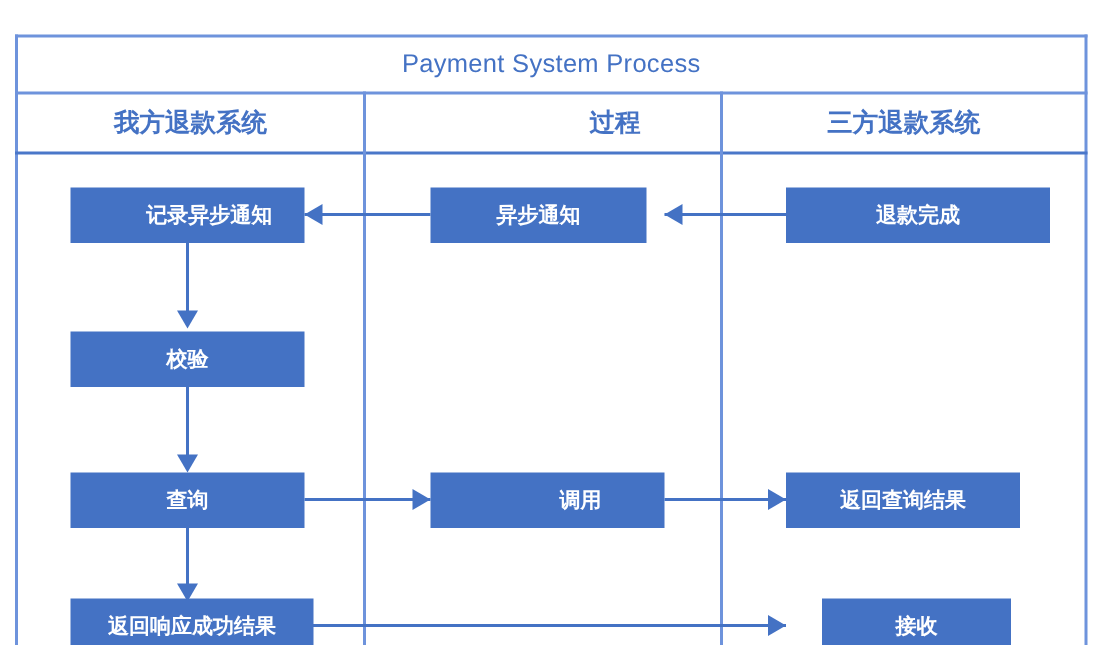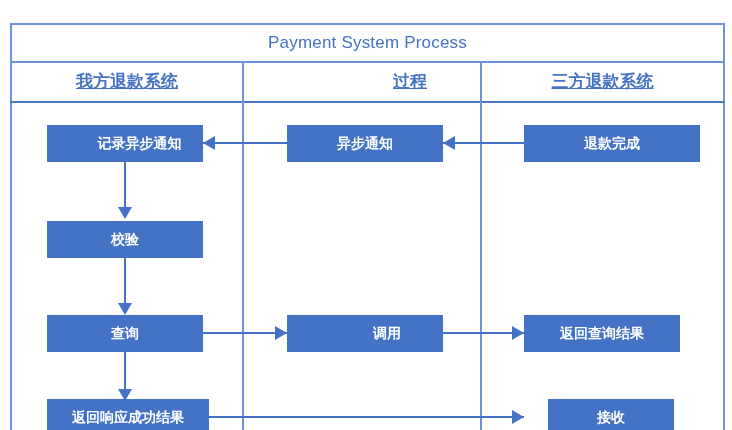--- a/index.html
+++ b/index.html
@@ -63,21 +63,20 @@
   .colhead {
     position: absolute;
     top: 47px;
     height: 38px;
     line-height: 38px;
     text-align: center;
     color: #4472C4;
     font-size: 17px;
     font-weight: bold;
     white-space: nowrap;
-    text-decoration: underline;
   }
   #colhead-0 { left: 12px;  width: 230px; }
   #colhead-1 { left: 244px; width: 236px; padding-left: 48px; }
   #colhead-2 { left: 482px; width: 241px; }
 
   
   .node {
     position: absolute;
     background: #4472C4;
     color: #ffffff;
@@ -160,21 +159,21 @@
   <div class="arrow right" style="left:512px; top:310px;"></div>
 
   <div class="conn v" style="left:124px; top:336px; height:40px;"></div>
   <div class="arrow down" style="left:118px; top:373px;"></div>
 
   <div class="conn h" style="left:203px; top:400px; width:321px;"></div>
   <div class="arrow right" style="left:512px; top:394px;"></div>
 
   <div class="node" style="left:47px;  top:109px; width:156px; height:37px;padding-left:29px;">记录异步通知</div>
 
-  <div class="node" style="left:287px; top:109px; width:156px; height:37px;">异步通知</div>
+  <div class="node" style="left:287px; top:109px; width:144px; height:37px;">异步通知</div>
 
   <div class="node" style="left:524px; top:109px; width:176px; height:37px;">退款完成</div>
 
   <div class="node" style="left:47px;  top:205px; width:156px; height:37px;">校验</div>
 
   <div class="node" style="left:47px;  top:299px; width:156px; height:37px;">查询</div>
 
   <div class="node" style="left:287px; top:299px; width:156px; height:37px;padding-left:44px;">调用</div>
 
   <div class="node" style="left:524px; top:299px; width:156px; height:37px;">返回查询结果</div>

